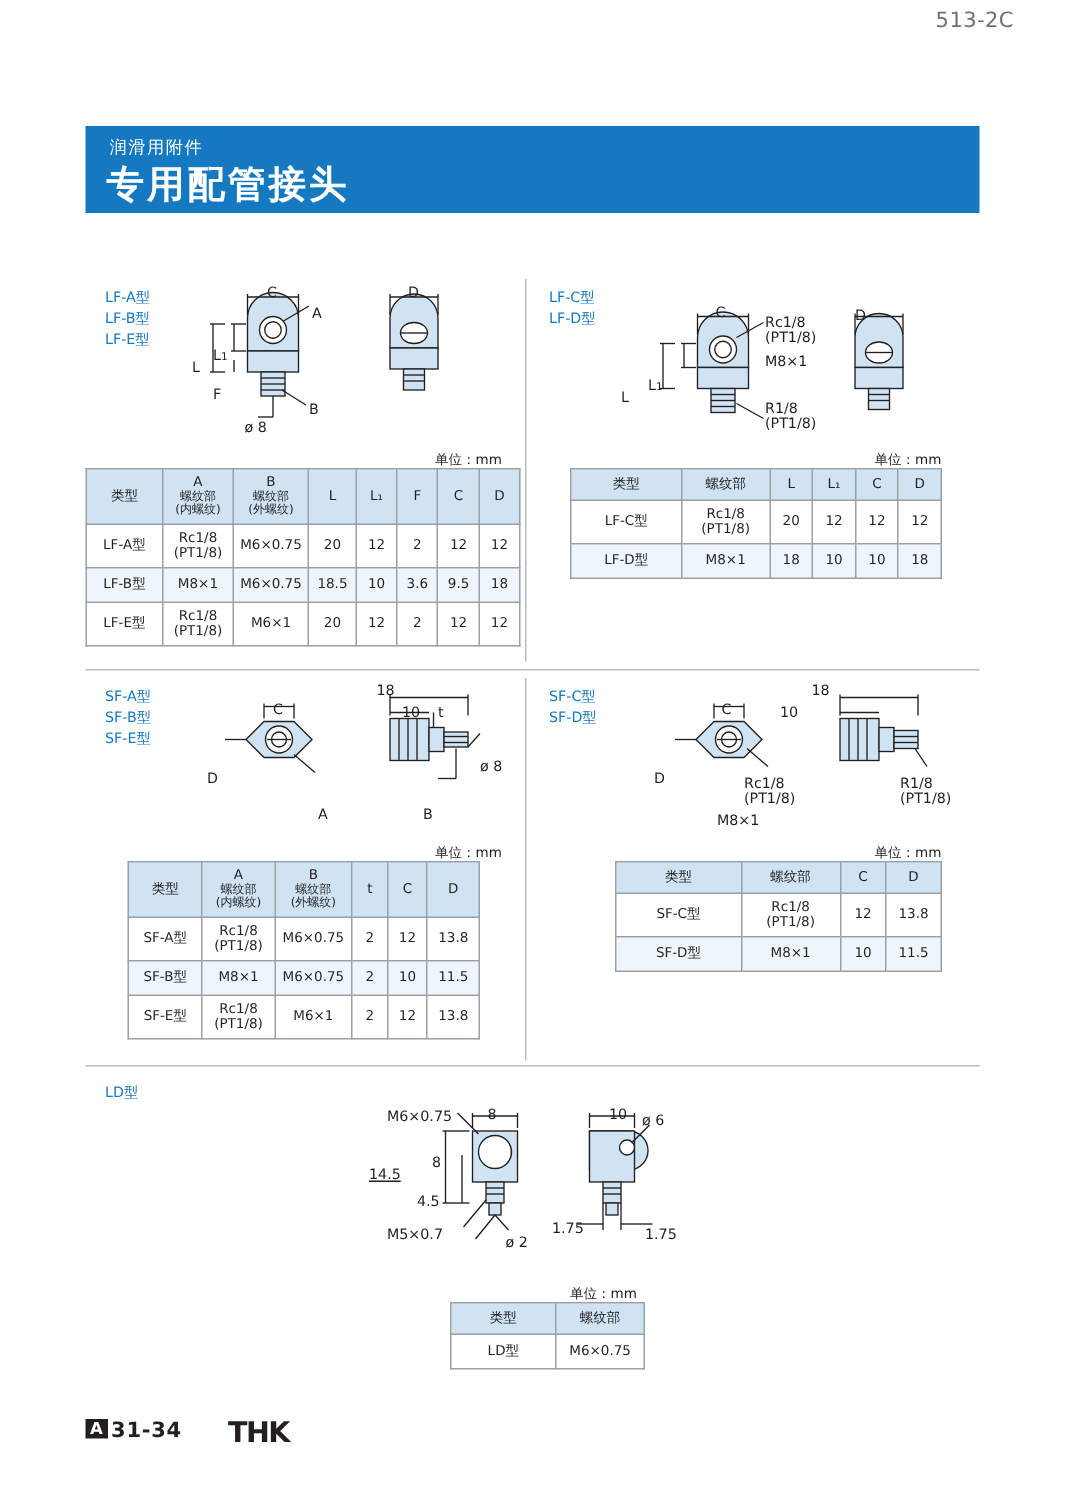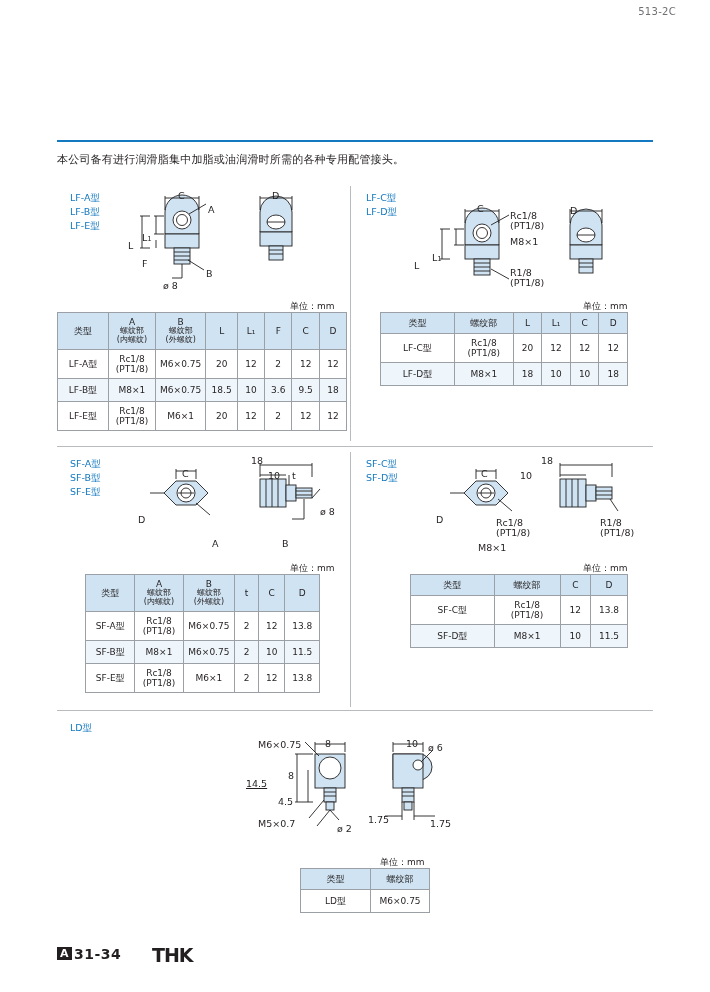--- a/index.html
+++ b/index.html
@@ -8,21 +8,21 @@
     background:#ffffff;
     font-family:"DejaVu Sans","Liberation Sans",sans-serif;
     color:#231f20;
     position:relative;
     overflow:hidden;
   }
   .page{position:absolute;left:0;top:0;width:710px;height:992px;}
 
   .page-code{
     position:absolute;right:34px;top:6px;
-    font-size:10px;color:#6f7072;letter-spacing:.3px;
+    font-size:14px;color:#6f7072;letter-spacing:.3px;
   }
 
   
   .header{
     position:absolute;left:57px;top:84px;width:596px;height:56px;
     background:#1479c0;
   }
   .header .sub{
     position:absolute;left:16px;top:7px;
     font-size:11.5px;color:#ffffff;letter-spacing:1px;
@@ -87,23 +87,26 @@
     font-family:"DejaVu Sans","Liberation Sans",sans-serif;
   }
 </style>
 </head>
 <body>
 
 <div class="page">
 
   <div class="page-code">513-2C</div>
 
+  <div class="header">
+    <div class="sub">润滑用附件</div>
+    <div class="title">专用配管接头</div>
+  </div>
   <div class="header-rule"></div>
 
-  <div class="intro">本公司备有进行润滑脂集中加脂或油润滑时所需的各种专用配管接头。</div>
 
   <div class="vline" style="left:350px;top:186px;height:255px;"></div>
   <div class="hline" style="left:57px;top:446px;width:596px;"></div>
   <div class="vline" style="left:350px;top:452px;height:255px;"></div>
   <div class="hline" style="left:57px;top:710px;width:596px;"></div>
 
   <div class="lbl-blue" style="left:70px;top:192px;">LF-A型</div>
   <div class="lbl-blue" style="left:70px;top:206px;">LF-B型</div>
   <div class="lbl-blue" style="left:70px;top:220px;">LF-E型</div>
 

